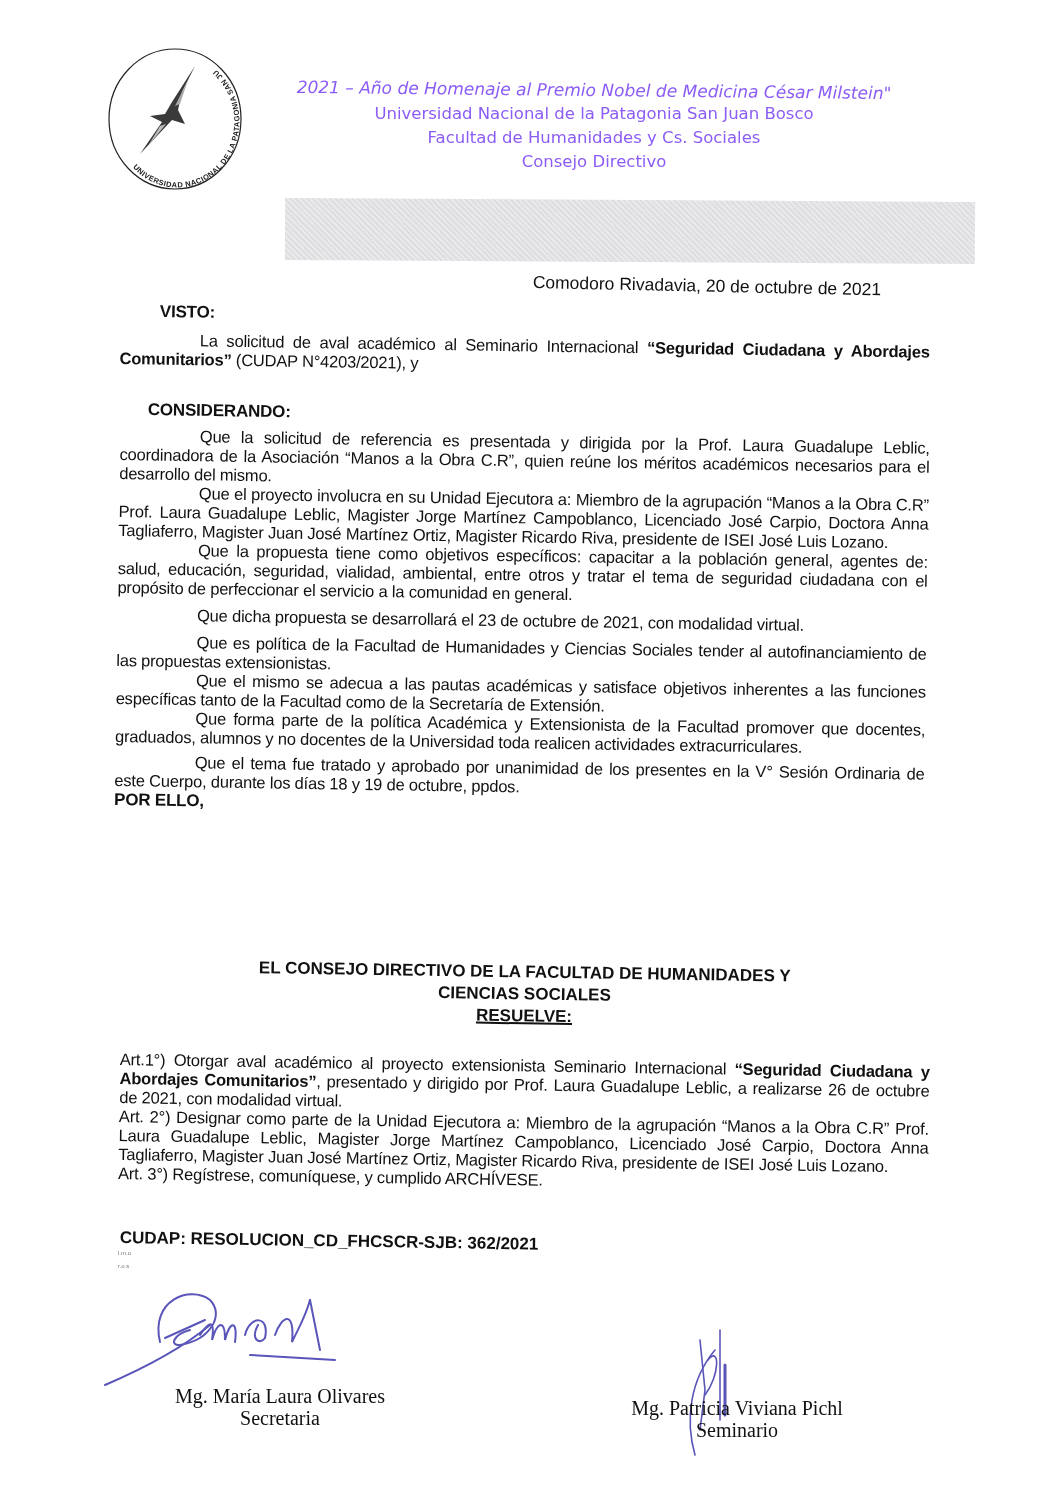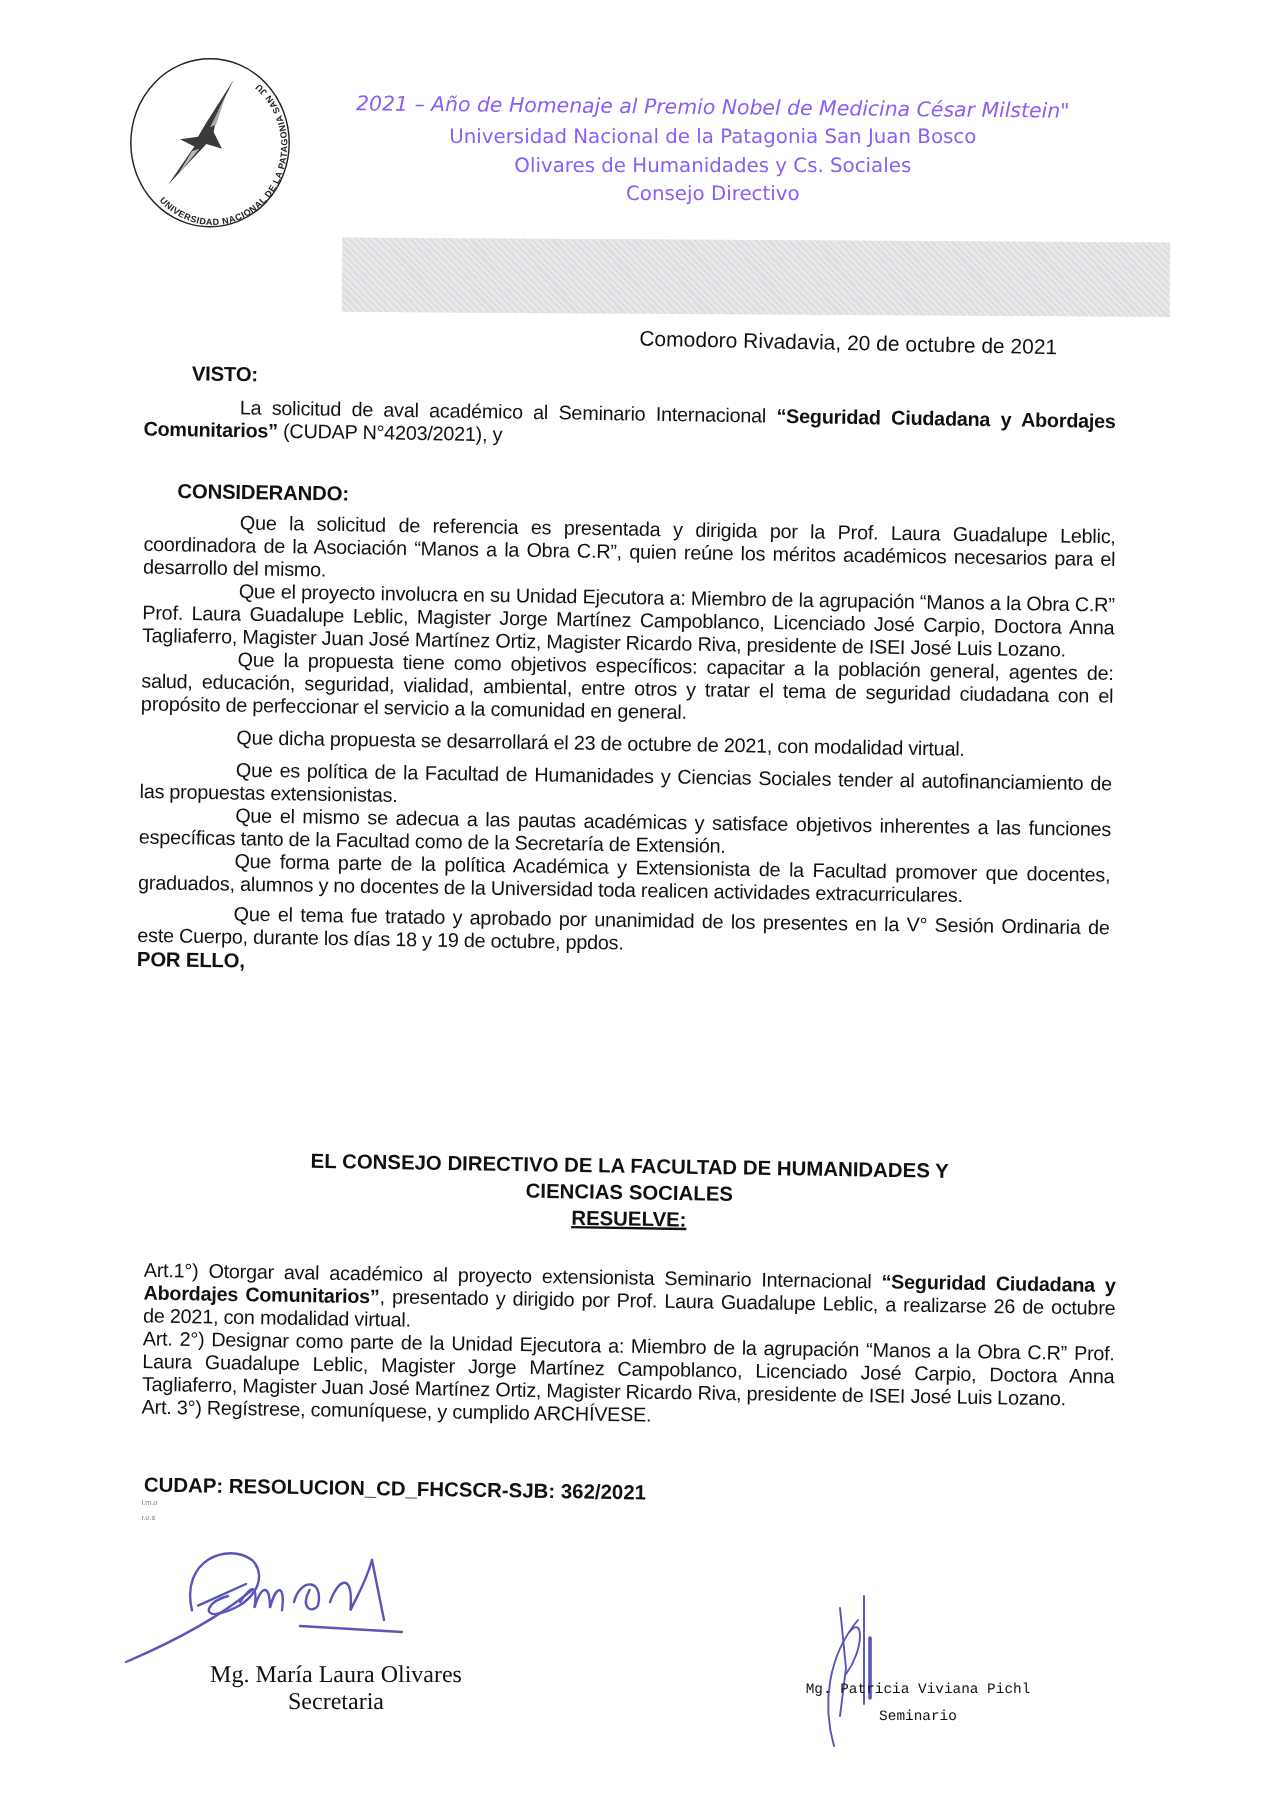--- a/index.html
+++ b/index.html
@@ -42,22 +42,22 @@
   .articles { top: 1050px; }
   .cudap { left: 120px; top: 1228px; font-weight: bold; font-size: 17px;
            transform: rotate(0.9deg); transform-origin: left top; }
   .initials { left: 118px; font-size: 6px; color: #777; }
 
   
   .sig1 { left: 100px; top: 1280px; width: 280px; height: 110px; }
   .sig1-name { left: 170px; top: 1385px; width: 220px; text-align: center;
                font-family: "Liberation Serif", serif; font-size: 20px; line-height: 22px; }
   .sig2 { left: 680px; top: 1320px; width: 90px; height: 140px; }
-  .sig2-name { left: 640px; top: 1397px; width: 250px; text-align: center;
-               font-family: Liberation Mono, monospace; font-size: 12px; line-height: 22px; }
+  .sig2-name { left: 612px; top: 1397px; width: 250px; text-align: center;
+               font-family: Liberation Serif, serif; font-size: 20px; line-height: 22px; }
 </style>
 </head>
 <body>
 
 <svg class="abs logo" viewBox="0 0 150 150">
   <defs>
     <path id="ringpath" d="M 30 120 A 62 66 0 1 0 115 25"></path>
   </defs>
   <ellipse cx="75" cy="75" rx="66" ry="70" fill="none" stroke="#222" stroke-width="1.2"></ellipse>
   <g>
@@ -66,21 +66,21 @@
     <path d="M 75 62 L 88 36 L 80 60 Z" fill="#aaa"></path>
   </g>
   <text font-size="7.5" font-weight="bold" fill="#222" letter-spacing="0.4">
     <textPath href="#ringpath" startOffset="2%">UNIVERSIDAD NACIONAL DE LA PATAGONIA SAN JUAN BOSCO</textPath>
   </text>
 </svg>
 
 <div class="abs header">
   <div class="motto">2021 – Año de Homenaje al Premio Nobel de Medicina César Milstein"</div>
   <div class="line">Universidad Nacional de la Patagonia San Juan Bosco</div>
-  <div class="line">Olivares de Humanidades y Cs. Sociales</div>
+  <div class="line">Facultad de Humanidades y Cs. Sociales</div>
   <div class="line">Consejo Directivo</div>
 </div>
 
 <div class="abs redaction"></div>
 
 <div class="abs date">Comodoro Rivadavia, 20 de octubre de 2021</div>
 
 <div class="abs body-text section-title visto-title" style="left:160px; width:auto;">VISTO:</div>
 <div class="abs body-text visto-text">
   <div class="para indent"><span>La solicitud de aval académico al Seminario Internacional </span><span class="b">“Seguridad Ciudadana y Abordajes Comunitarios”</span><span> (CUDAP N°4203/2021), y</span></div>

